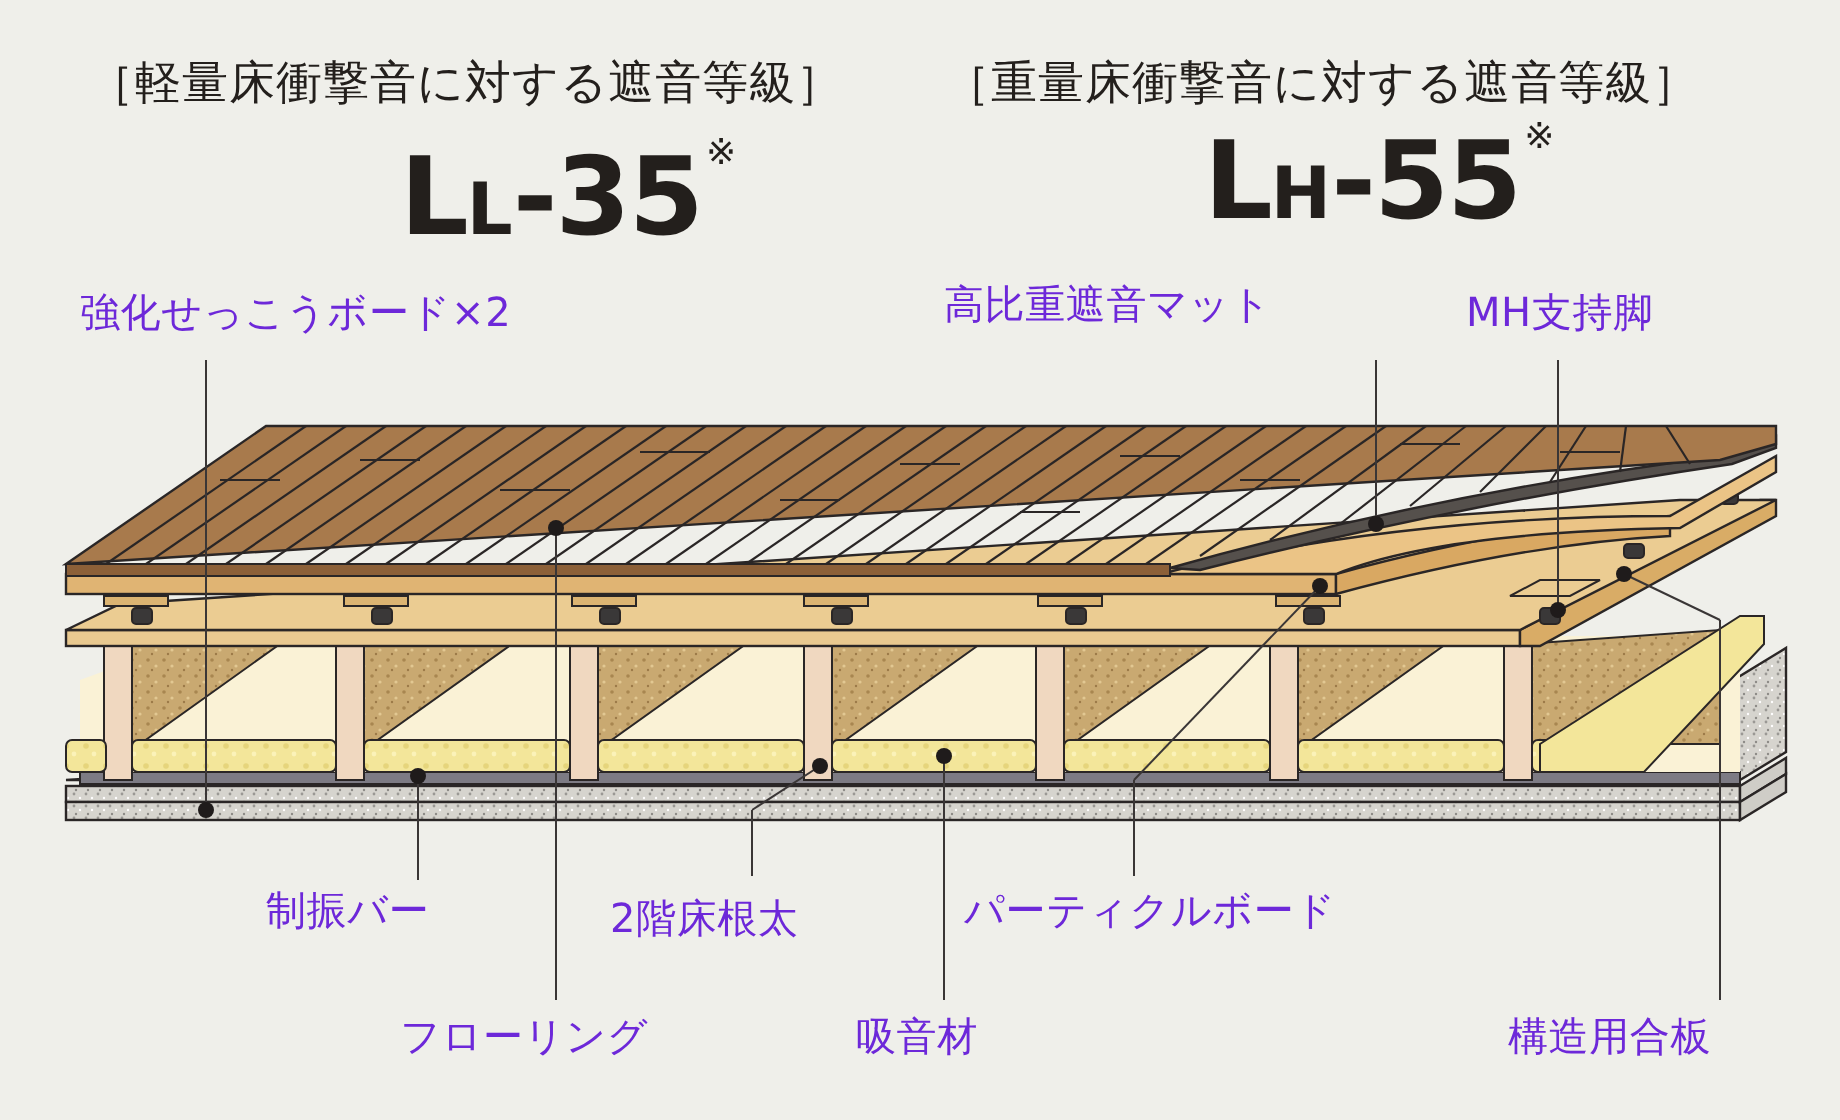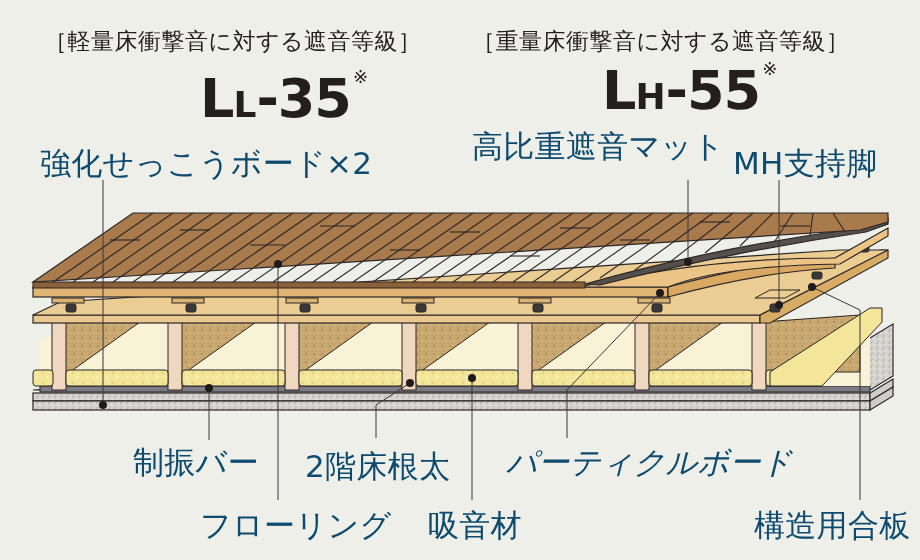--- a/index.html
+++ b/index.html
@@ -3,21 +3,21 @@
 <meta charset="utf-8">
 <style>
   html, body { margin:0; padding:0; }
   body { width:920px; height:560px; background:#efefea; position:relative; overflow:hidden;
          font-family:"DejaVu Sans", "Liberation Sans", sans-serif; color:#231f1c; }
   .abs { position:absolute; white-space:nowrap; }
   .rating-label { font-size:23px; letter-spacing:0.5px; color:#231f1c; }
   .rating-value { font-family:"DejaVu Sans", sans-serif; font-weight:bold; font-size:54px; letter-spacing:-1px; color:#231f1c; line-height:1; }
   .rating-value .sub { font-size:36px; letter-spacing:0; }
   .rating-value .note { font-size:18px; font-weight:normal; vertical-align:top; position:relative; top:-4px; margin-left:2px; }
-  .callout { font-size:31px; color:#0c4a6e; letter-spacing:0.3px; }
+  .callout { font-size:20px; color:#6d28d9; letter-spacing:0.3px; }
   svg { position:absolute; left:0; top:0; }
 </style>
 </head>
 <body>
 
 <div class="abs rating-label" style="left:44px;top:26px;">［軽量床衝撃音に対する遮音等級］</div>
 <div class="abs rating-value" style="left:172px;top:72px;margin-left:28px;">
   <span>L</span><span class="sub">L</span><span>-35</span><span class="note">※</span>
 </div>
 
@@ -202,21 +202,21 @@
     <circle cx="410" cy="383" r="4"></circle>
     <circle cx="472" cy="378" r="4"></circle>
     <circle cx="660" cy="293" r="4"></circle>
     <circle cx="688" cy="262" r="4"></circle>
     <circle cx="779" cy="305" r="4"></circle>
     <circle cx="812" cy="287" r="4"></circle>
   </g>
 </svg>
 
 <div class="abs callout" style="left:40px;top:143px;">強化せっこうボード×2</div>
-<div class="abs callout" style="left:472px;top:126px;">高比重遮音マット</div>
+<div class="abs callout" style="left:472px;top:139px;">高比重遮音マット</div>
 <div class="abs callout" style="left:733px;top:143px;">MH支持脚</div>
 
 <div class="abs callout" style="left:133px;top:442px;">制振バー</div>
 <div class="abs callout" style="left:305px;top:446px;">2階床根太</div>
-<div class="abs callout" style="left:506px;top:442px;font-style:italic;">パーティクルボード</div>
+<div class="abs callout" style="left:482px;top:442px;">パーティクルボード</div>
 <div class="abs callout" style="left:200px;top:505px;text-align:center;">フローリング</div>
 <div class="abs callout" style="left:428px;top:505px;">吸音材</div>
 <div class="abs callout" style="left:722px;top:505px;margin-left:32px;">構造用合板</div>
 
 </body></html>

